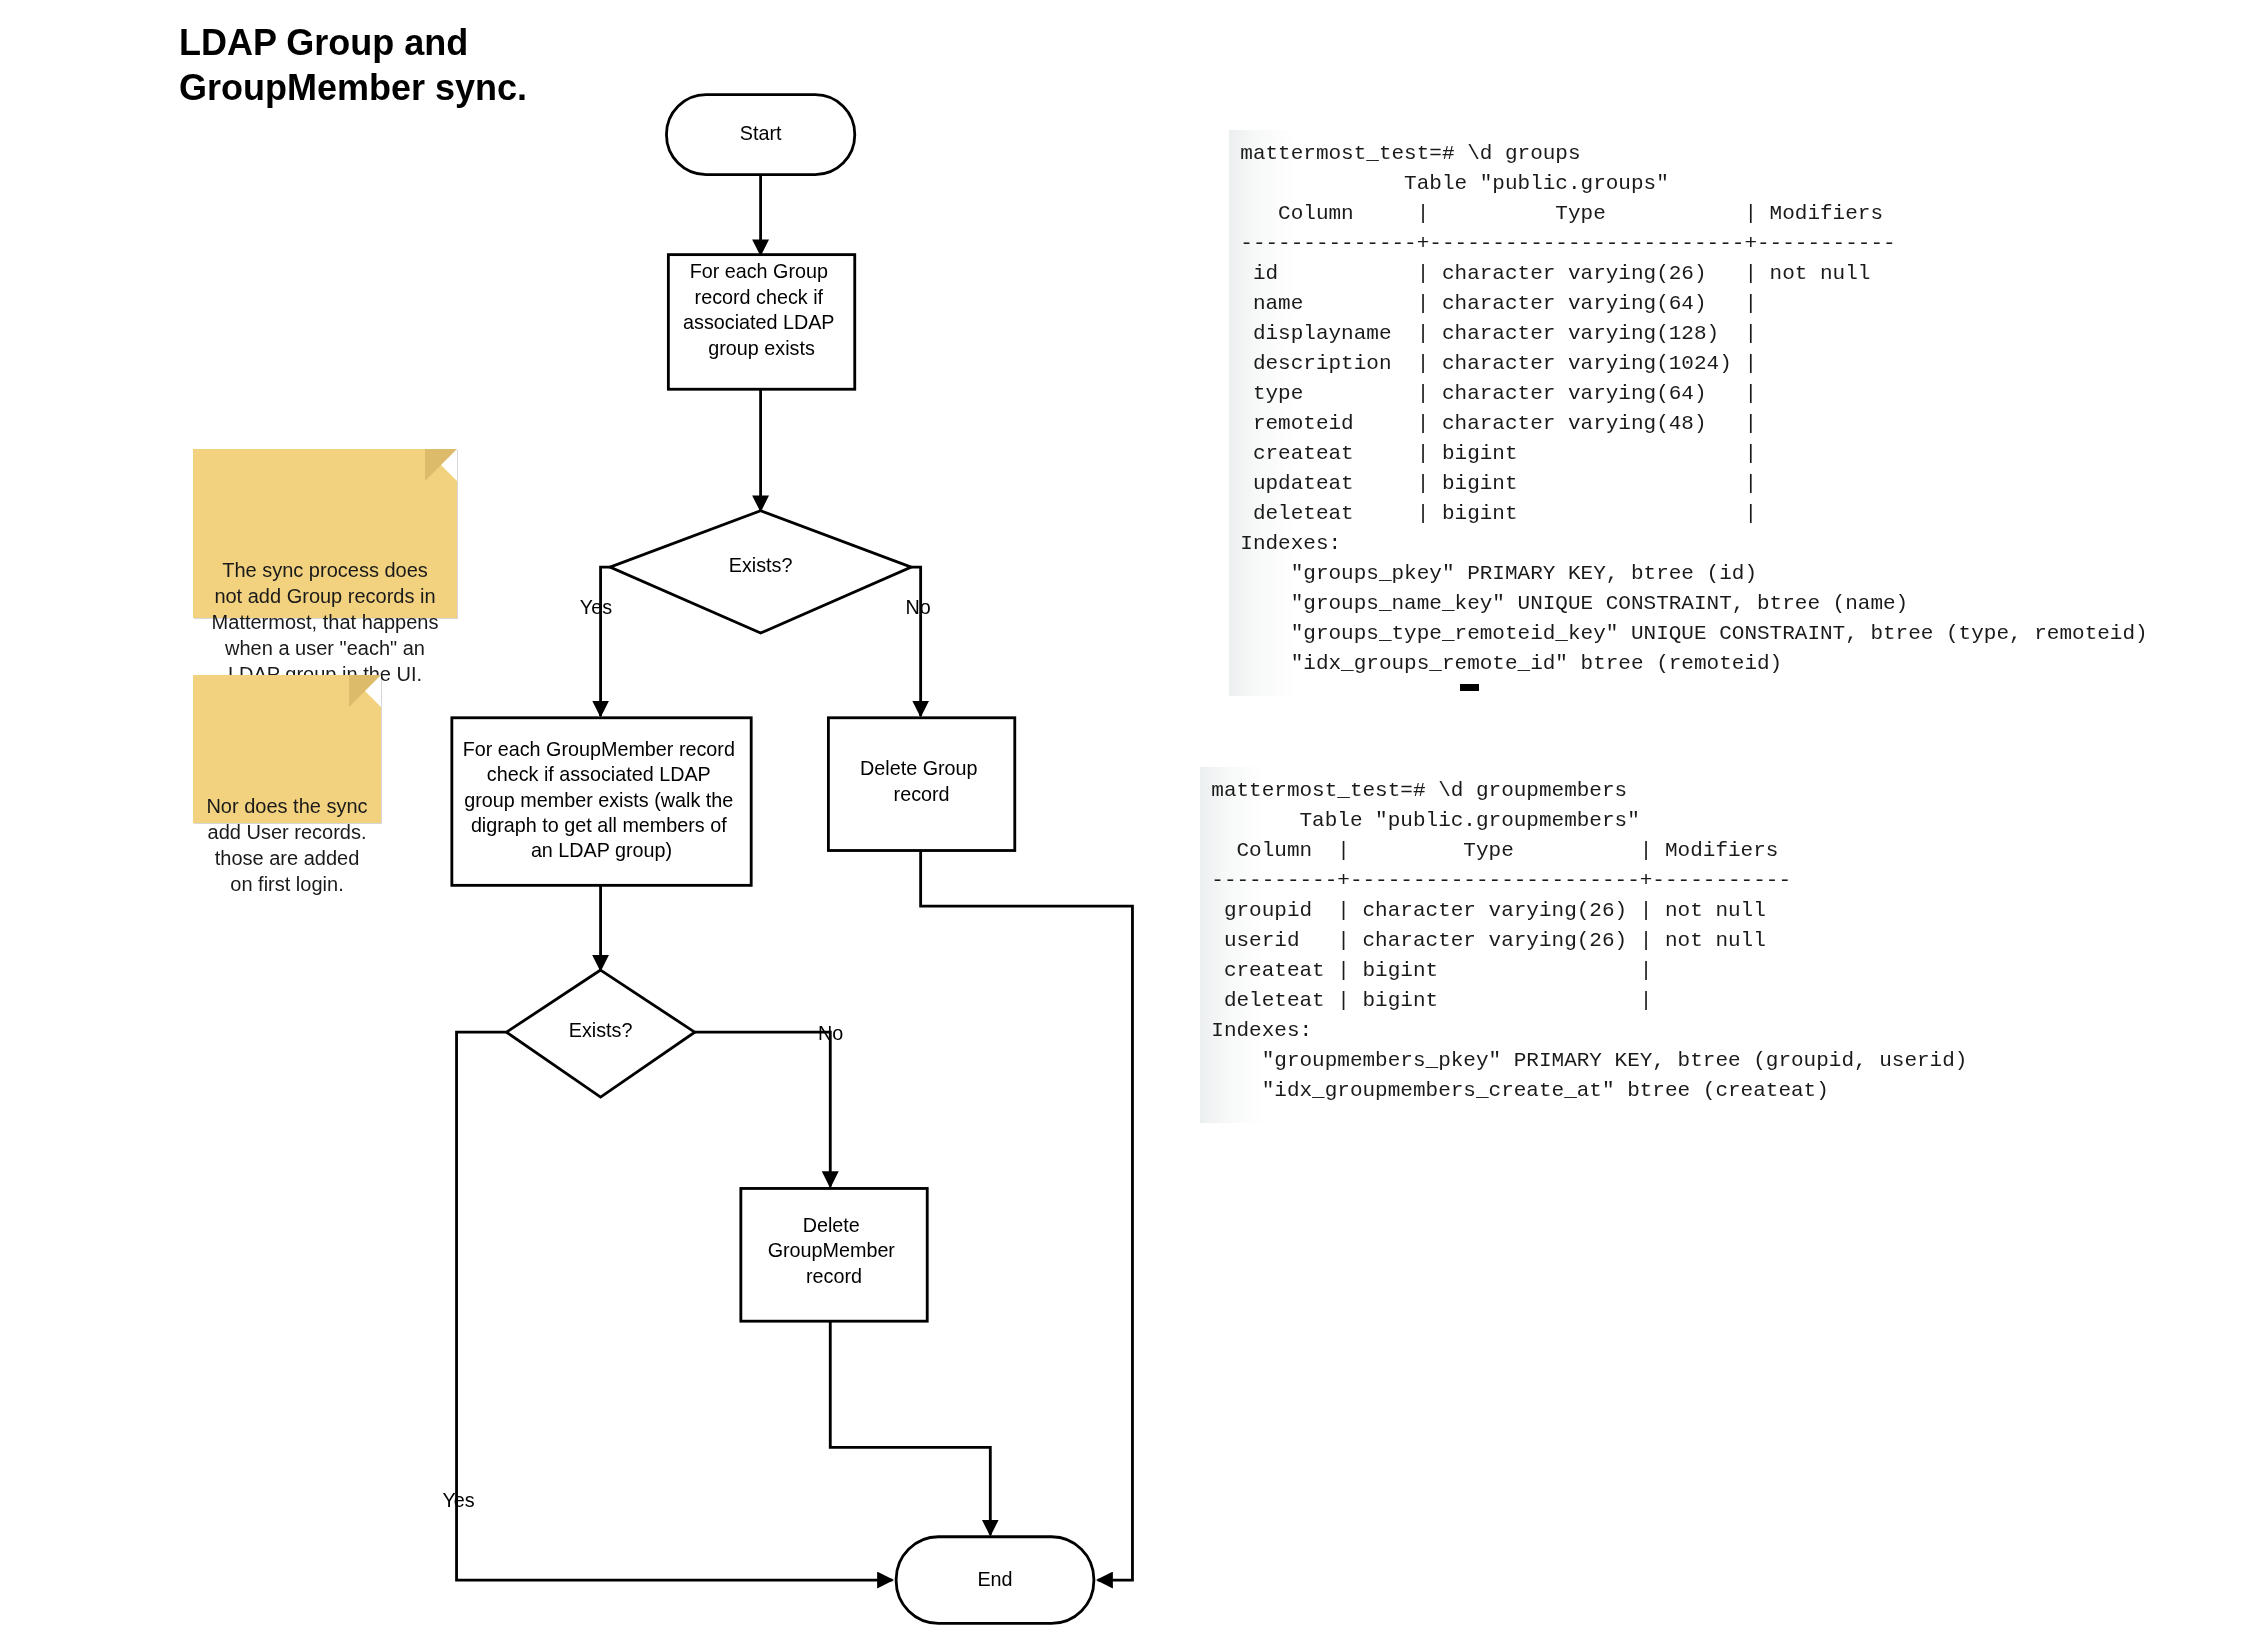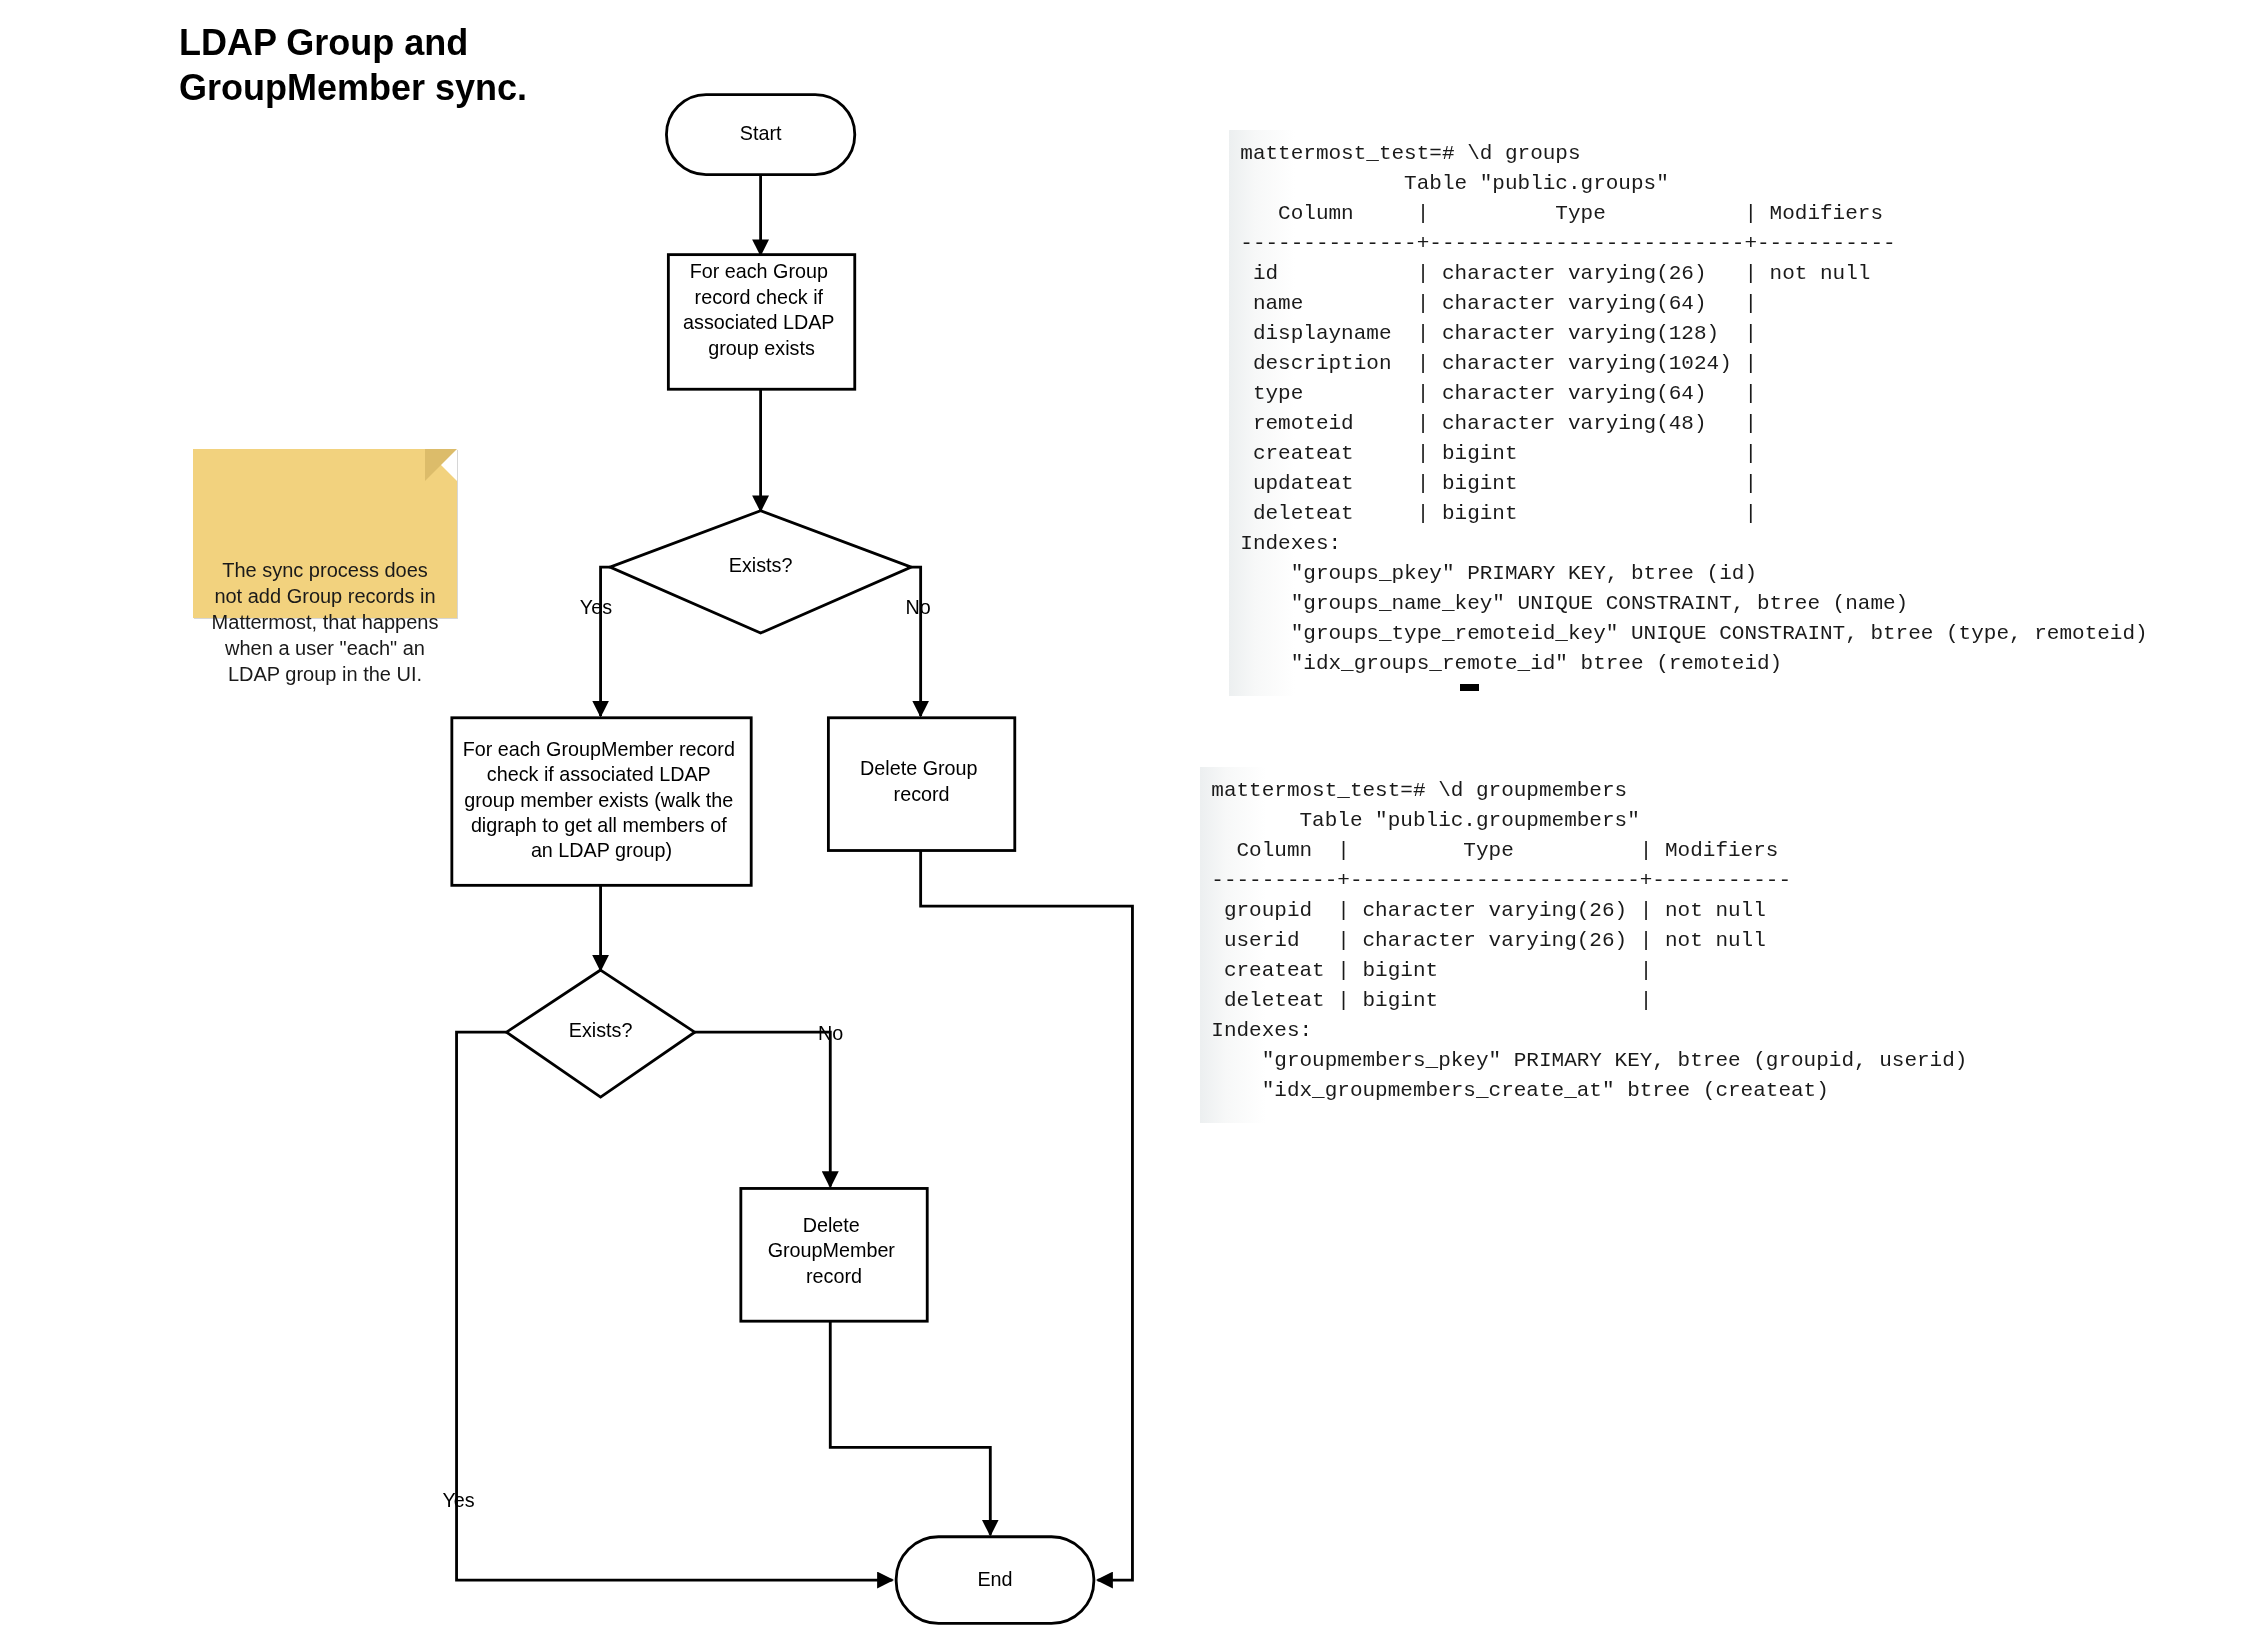--- a/index.html
+++ b/index.html
@@ -228,20 +228,28 @@
   <div class="sticky" id="sticky-note-1">
     <span class="fold"></span>
     <span class="fold-shade"></span>
     <span class="sticky-text">The sync process does
 not add Group records in
 Mattermost, that happens
 when a user "each" an
 LDAP group in the UI.</span>
   </div>
 
+  <div class="sticky" id="sticky-note-2">
+    <span class="fold"></span>
+    <span class="fold-shade"></span>
+    <span class="sticky-text">Nor does the sync
+add User records.
+those are added
+on first login.</span>
+  </div>
 
   <pre class="terminal" id="terminal-groups">mattermost_test=# \d groups
              Table "public.groups"
    Column     |          Type           | Modifiers 
 --------------+-------------------------+-----------
  id           | character varying(26)   | not null
  name         | character varying(64)   |
  displayname  | character varying(128)  |
  description  | character varying(1024) |
  type         | character varying(64)   |

